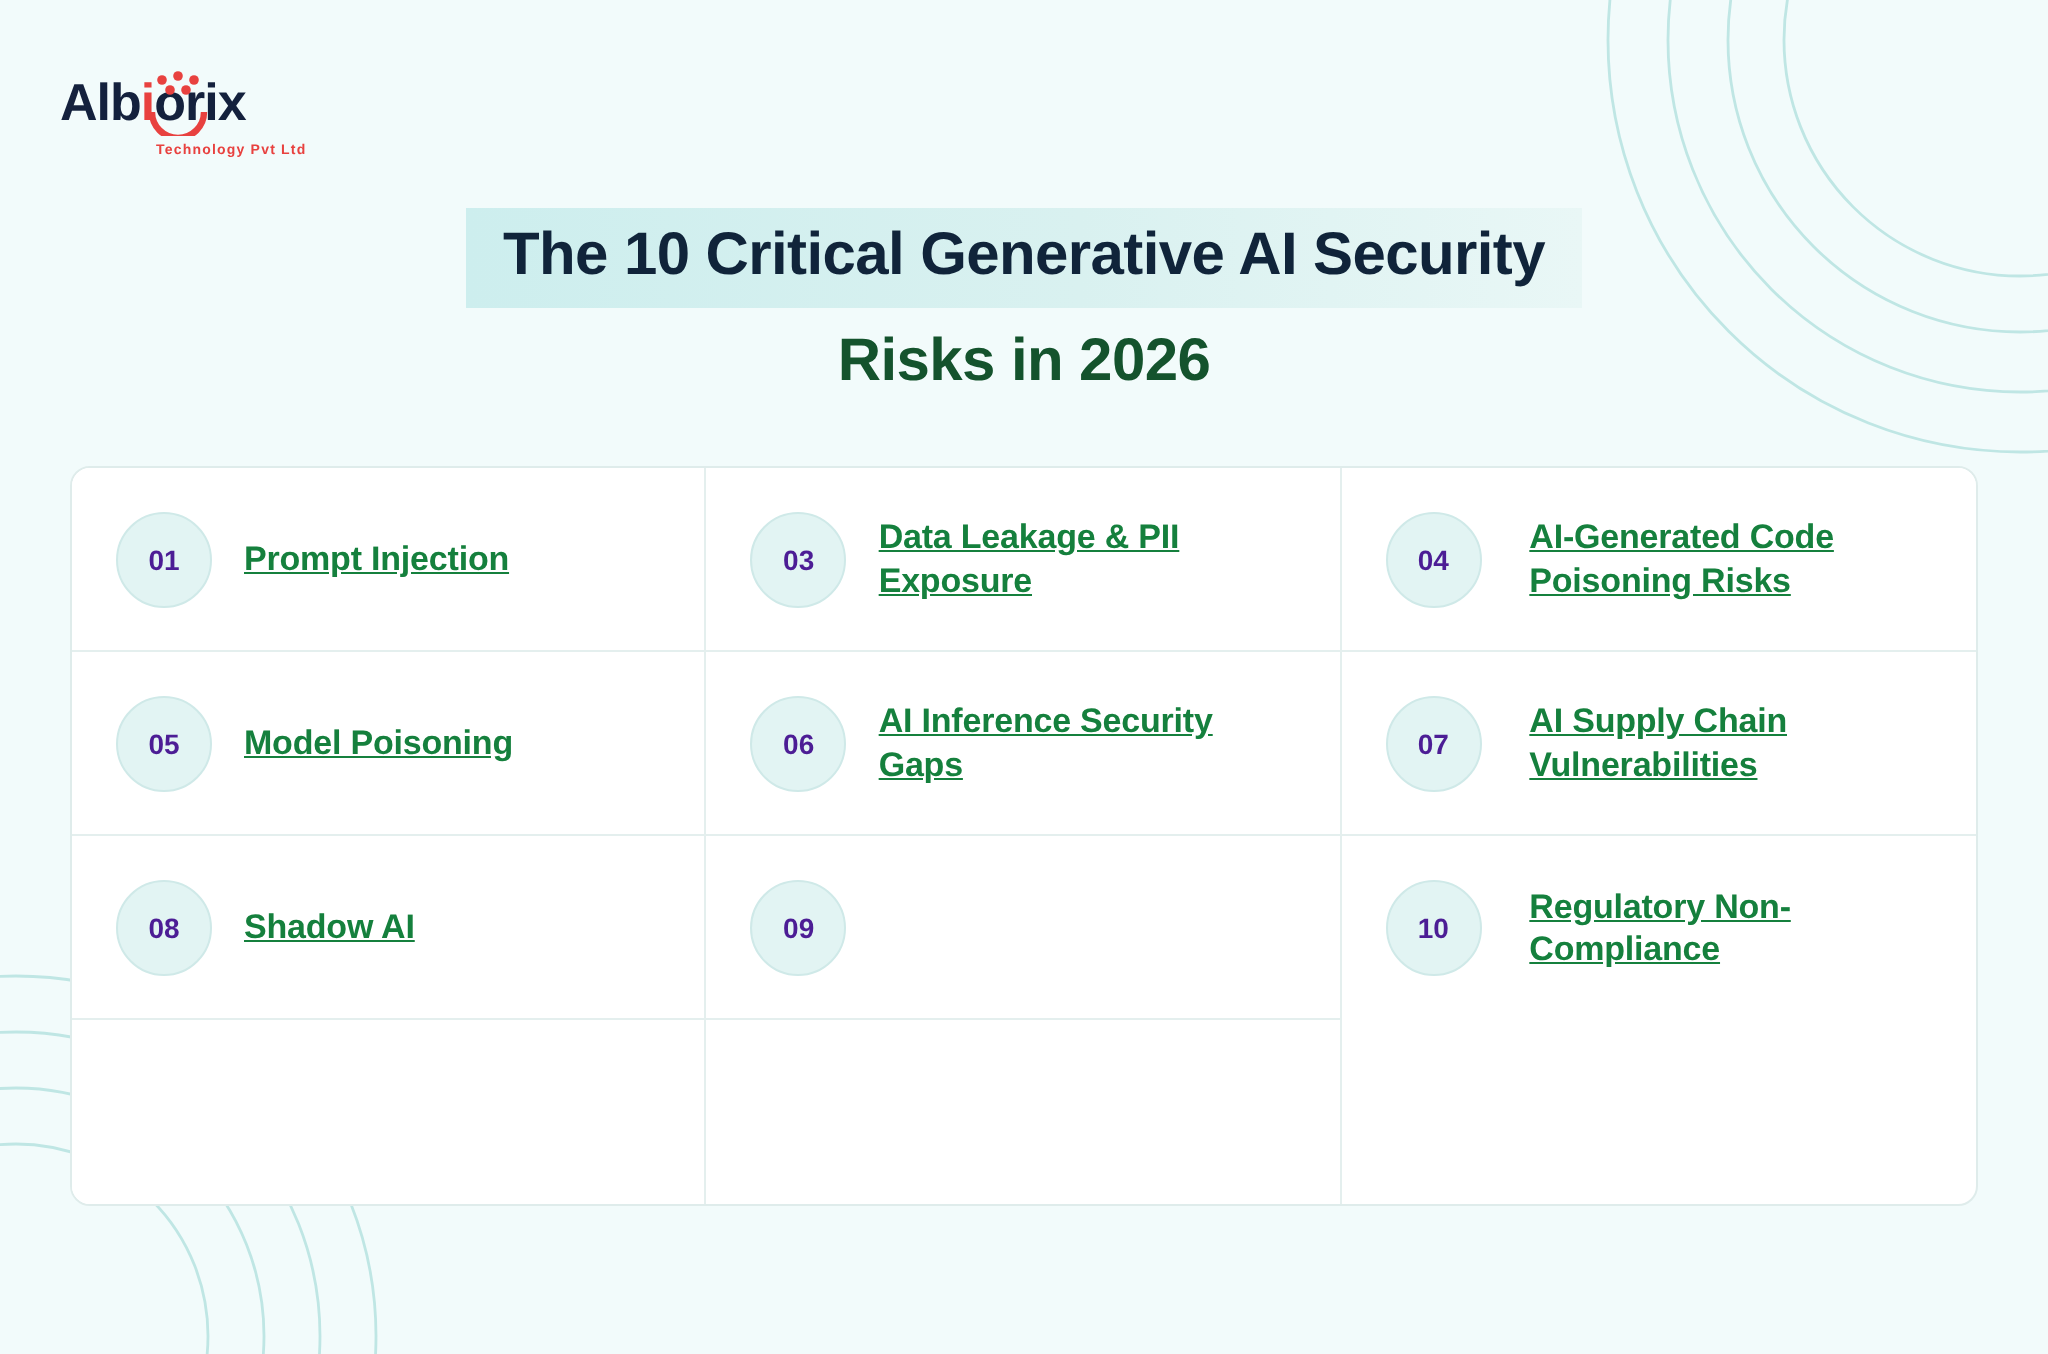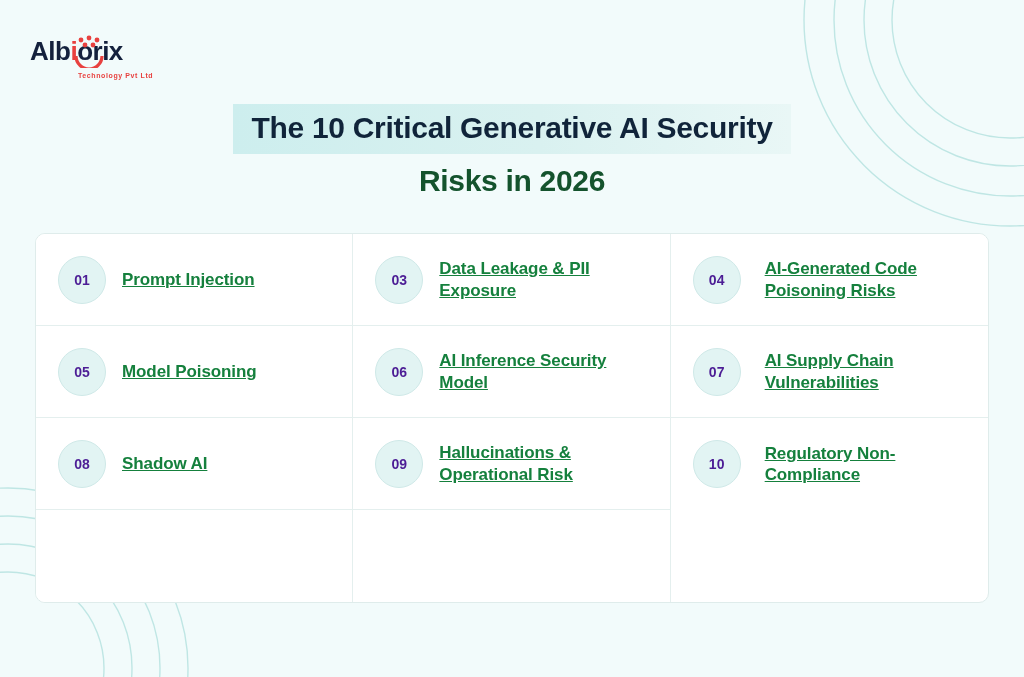--- a/index.html
+++ b/index.html
@@ -189,34 +189,33 @@
   <div class="risk-cell">
     <div class="risk-num">04</div>
     <div class="risk-label">AI-Generated Code Poisoning Risks</div>
   </div>
   <div class="risk-cell">
     <div class="risk-num">05</div>
     <div class="risk-label">Model Poisoning</div>
   </div>
   <div class="risk-cell">
     <div class="risk-num">06</div>
-    <div class="risk-label">AI Inference Security Model</div>
+    <div class="risk-label">AI Inference Security Gaps</div>
   </div>
 
   <div class="risk-cell">
     <div class="risk-num">07</div>
     <div class="risk-label">AI Supply Chain Vulnerabilities</div>
   </div>
   <div class="risk-cell">
     <div class="risk-num">08</div>
     <div class="risk-label">Shadow AI</div>
   </div>
   <div class="risk-cell">
     <div class="risk-num">09</div>
-    <div class="risk-label">Hallucinations &amp; Operational Risk</div>
   </div>
 
   <div class="risk-cell row-last">
     <div class="risk-num">10</div>
     <div class="risk-label">Regulatory Non-Compliance</div>
   </div>
   <div class="risk-cell row-last empty"></div>
   <div class="risk-cell row-last empty"></div>
 </div>
 

